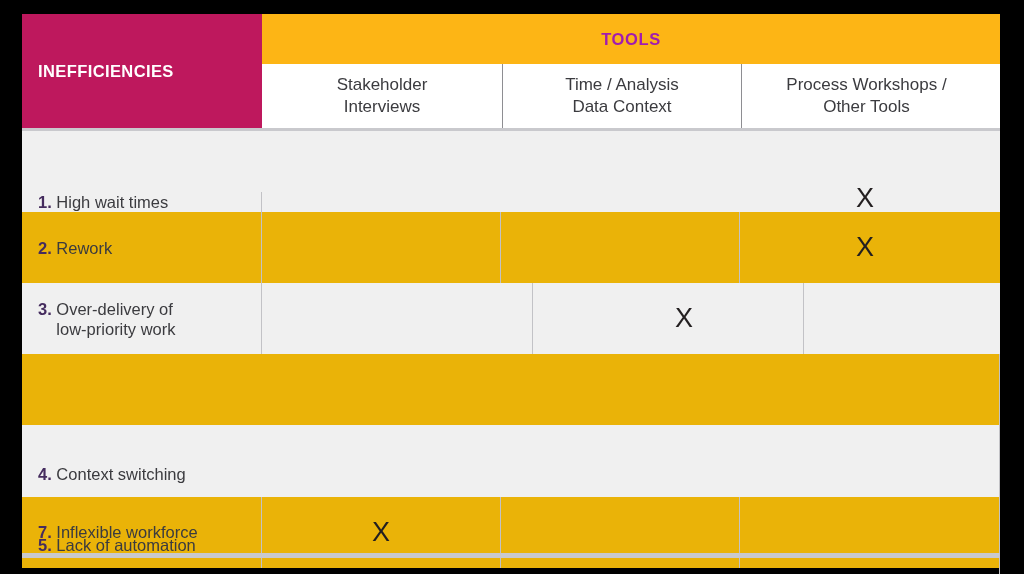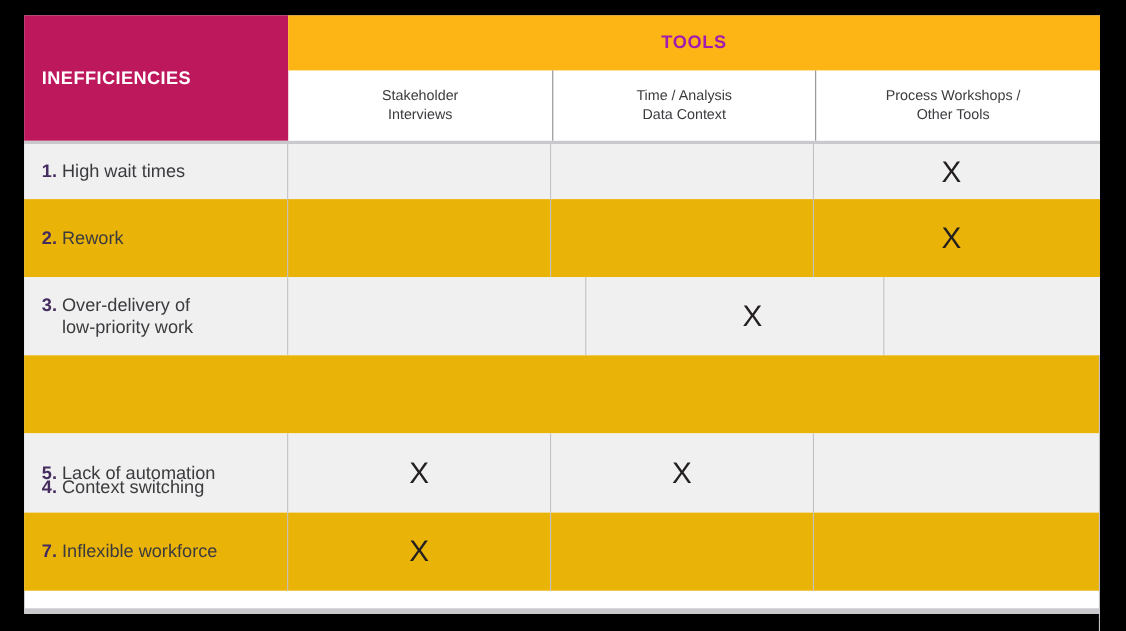--- a/index.html
+++ b/index.html
@@ -81,21 +81,21 @@
   .col-head {
     flex: 0 0 239px;
     height: 64px;
     box-sizing: border-box;
     border-left: 1.5px solid #8e8e92;
     display: flex;
     align-items: center;
     justify-content: center;
     text-align: center;
     color: #3b3b3f;
-    font-size: 13px;
+    font-size: 17px;
     line-height: 1.28;
     padding: 0 6px;
   }
   .col-head:first-child {
     border-left: none;
     flex: 0 0 240px;
   }
   .col-head:last-child {
     flex: 0 0 250px;
   }
@@ -200,21 +200,21 @@
         <span>
           <span>Process Workshops /</span><br>
           <span>Other Tools</span>
         </span>
       </div>
     </div>
 
   </div>
 
   <div class="grid-body" id="grid-body">
-      <div class="row shade" style="height: 50px;">
+      <div class="row shade" style="height: 81px; align-items: flex-end;">
         <div class="row-label">
           <span class="row-label-text"><span class="row-num">1.</span> <span>High wait times</span></span>
         </div>
         <div class="cell"></div>
         <div class="cell"></div>
         <div class="cell">
           <span class="mark">X</span>
         </div>
       </div>
       <div class="row plain" style="height: 71.1667px;">
@@ -244,21 +244,21 @@
         <div class="cell">
           <span class="mark">X</span>
         </div>
         <div class="cell">
           <span class="mark">X</span>
         </div>
         <div class="cell">
           <span class="mark">X</span>
         </div>
       </div>
-      <div class="row shade" style="height: 71.1667px;">
+      <div class="row shade" style="height: 71.1667px; flex-direction: column;">
         <div class="row-label">
           <span class="row-label-text"><span class="row-num">5.</span> <span>Lack of automation</span></span>
         </div>
         <div class="cell">
           <span class="mark">X</span>
         </div>
         <div class="cell">
           <span class="mark">X</span>
         </div>
         <div class="cell"></div>

